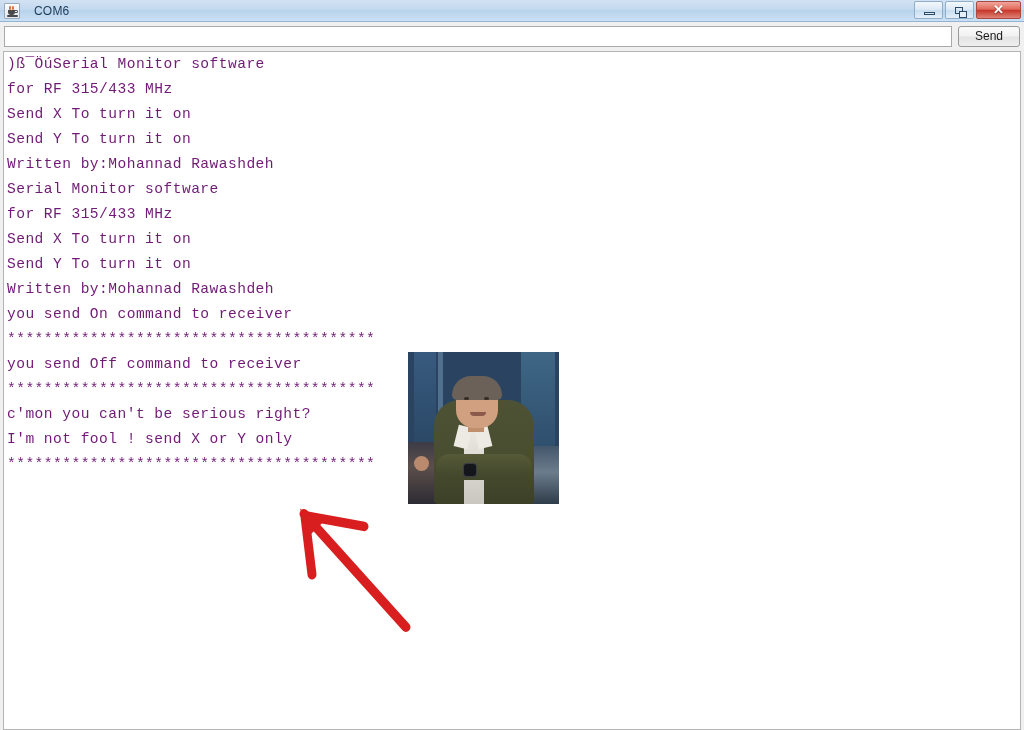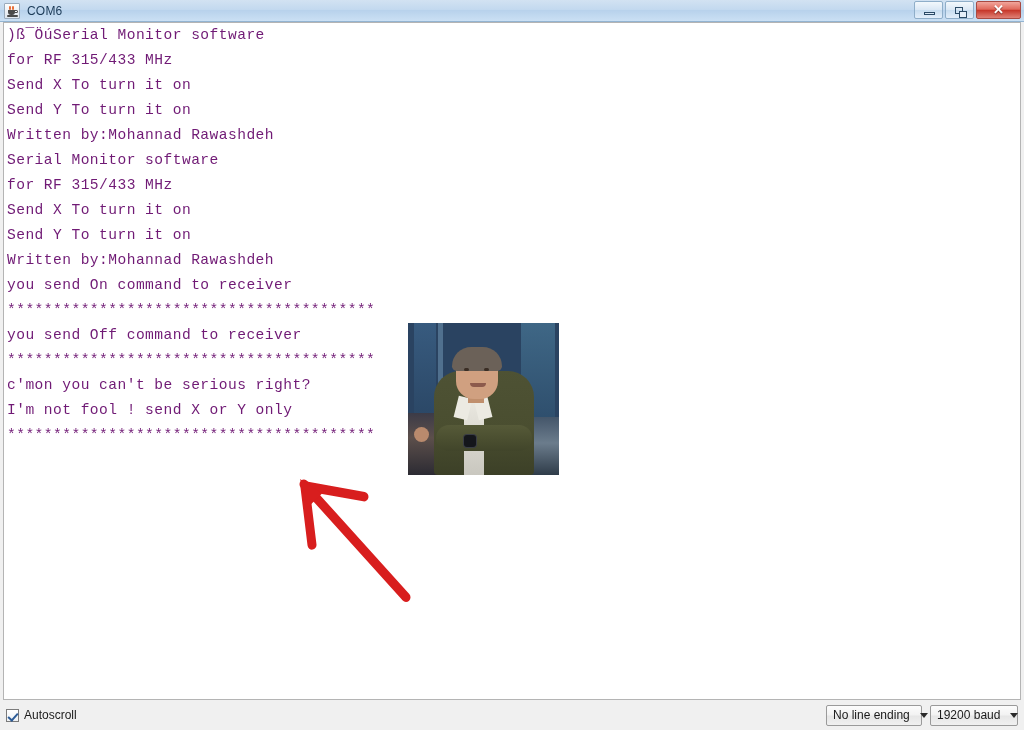--- a/index.html
+++ b/index.html
@@ -34,21 +34,21 @@
     background: linear-gradient(to bottom, #d2e2f2 0%, #c3d9ef 45%, #b8d2ec 50%, #cbe0f4 100%);
     border-bottom: 1px solid #93b4d2;
     display: flex;
     align-items: center;
     flex: 0 0 auto;
   }
   .titlebar-left {
     display: flex;
     align-items: center;
     padding-left: 4px;
-    gap: 7px;
+    gap: 14px;
   }
   .app-icon {
     width: 16px; height: 16px;
     border: 1px solid #9aaabb;
     background: linear-gradient(to bottom, #fdfdfd, #dfe6ee);
     border-radius: 1px;
     position: relative;
     box-sizing: border-box;
   }
   .app-icon .cup {
@@ -410,20 +410,24 @@
       </div>
       <div class="win-btn">
         <span class="glyph-max"></span>
       </div>
       <div class="win-btn close">
         <span class="glyph-close">✕</span>
       </div>
     </div>
   </div>
 
+  <div class="sendrow">
+    <input class="send-input" type="text" placeholder="" style="">
+    <button class="send-btn">Send</button>
+  </div>
 
   <div class="console-wrap">
     <div class="console" id="console-lines"><div class="ln">)ß¯ÖúSerial Monitor software</div><div class="ln">for RF 315/433 MHz</div><div class="ln">Send X To turn it on</div><div class="ln">Send Y To turn it on</div><div class="ln">Written by:Mohannad Rawashdeh</div><div class="ln">Serial Monitor software</div><div class="ln">for RF 315/433 MHz</div><div class="ln">Send X To turn it on</div><div class="ln">Send Y To turn it on</div><div class="ln">Written by:Mohannad Rawashdeh</div><div class="ln">you send On command to receiver</div><div class="ln">****************************************</div><div class="ln">you send Off command to receiver</div><div class="ln">****************************************</div><div class="ln">c'mon you can't be serious right?</div><div class="ln">I'm not fool ! send X or Y only</div><div class="ln">****************************************</div></div>
 
     <div class="photo">
       <div class="bg"></div>
       <div class="panel-l"></div>
       <div class="stripe"></div>
       <div class="panel-r"></div>
       <div class="crowd-l"></div>
@@ -445,29 +449,14 @@
     <svg class="arrow-svg" viewBox="0 0 1016 645" preserveAspectRatio="none">
       <g fill="none" stroke="#d81e1e" stroke-width="9" stroke-linecap="round">
         <path d="M402 548 L300 440"></path>
         <path d="M302 442 L360 452"></path>
         <path d="M301 443 L308 498"></path>
       </g>
       <path d="M296 435 L318 449 L304 462 Z" fill="#d81e1e"></path>
     </svg>
   </div>
 
-  <div class="statusbar">
-    <div class="autoscroll">
-      <span class="checkbox"></span>
-      <span class="autoscroll-label">Autoscroll</span>
-    </div>
-    <div class="spacer"></div>
-    <div class="combo" id="combo-lineending">
-      <span class="val">No line ending</span>
-      <span class="caret"></span>
-    </div>
-    <div class="combo" id="combo-baud">
-      <span class="val">19200 baud</span>
-      <span class="caret"></span>
-    </div>
-  </div>
 
 </div>
 
 </body></html>

